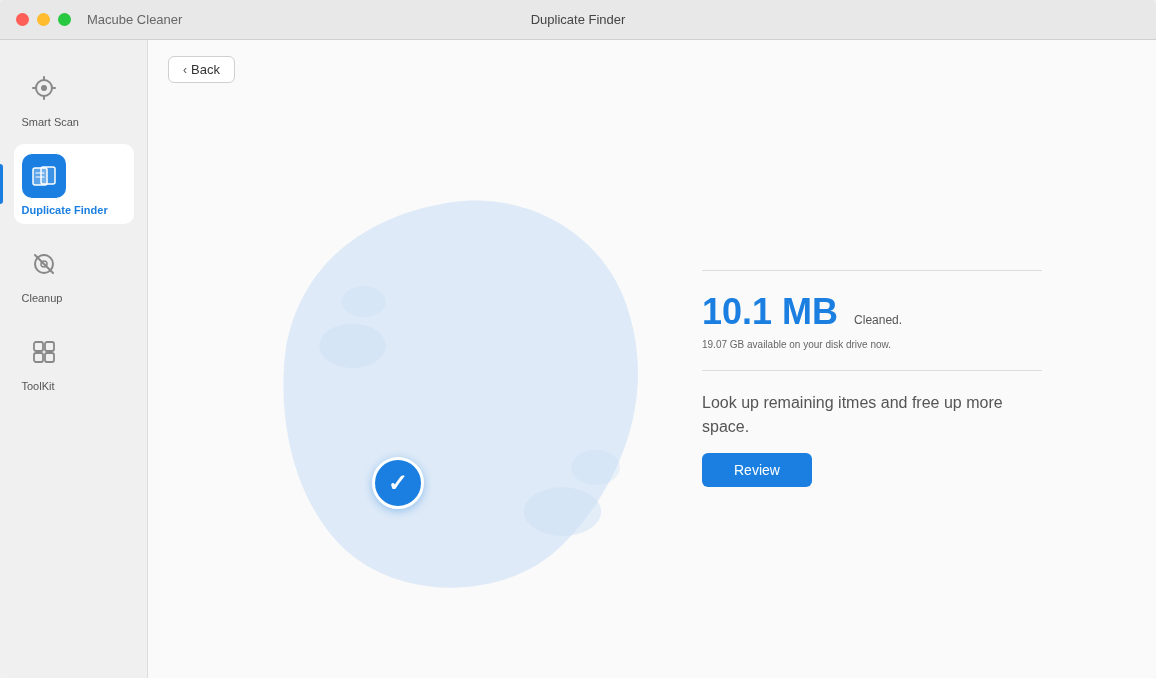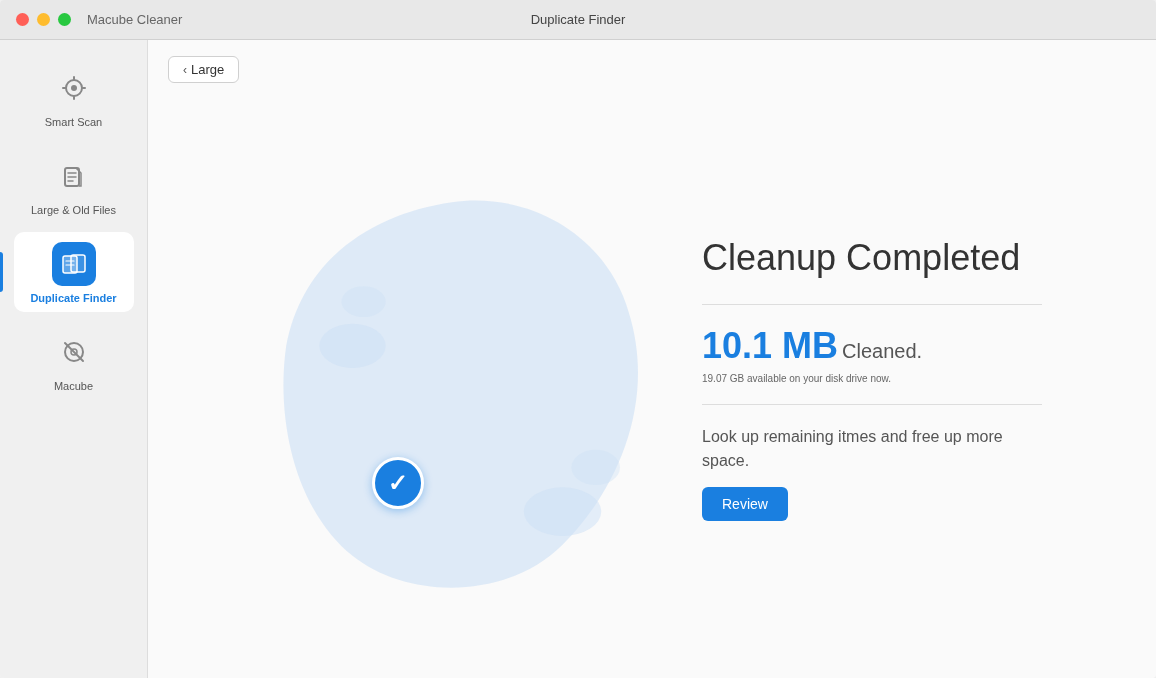--- a/index.html
+++ b/index.html
@@ -82,21 +82,21 @@
       align-items: center;
       padding-top: 16px;
       gap: 8px;
       flex-shrink: 0;
     }
 
     .sidebar-item {
       width: 120px;
       display: flex;
       flex-direction: column;
-      align-items: center;
+      align-items: flex-start;
       padding: 10px 8px 8px;
       border-radius: 10px;
       cursor: pointer;
       gap: 6px;
       position: relative;
     }
 
     .sidebar-item.active {
       background: #fff;
     }
@@ -242,33 +242,33 @@
 
     .divider {
       height: 1px;
       background: #ddd;
       margin-bottom: 20px;
     }
 
     .cleaned-amount {
       display: flex;
       align-items: baseline;
-      gap: 4px;
+      gap: 16px;
       margin-bottom: 6px;
       text-align: center;
     }
 
     .cleaned-mb {
       font-size: 36px;
       font-weight: 600;
       color: #1a7fe0;
     }
 
     .cleaned-label {
-      font-size: 20px;
+      font-size: 12px;
       color: #555;
       font-weight: 400;
     }
 
     .available-text {
       font-size: 10px;
       color: #666;
       margin-bottom: 20px;
     }
 
@@ -283,21 +283,21 @@
       color: #555;
       margin-bottom: 14px;
       line-height: 1.5;
     }
 
     .review-button {
       background: #1a7fe0;
       color: white;
       border: none;
       border-radius: 6px;
-      padding: 9px 20px;
+      padding: 9px 32px;
       font-size: 14px;
       font-weight: 500;
       cursor: pointer;
       font-family: inherit;
     }
 
     
     .blob-svg {
       width: 100%;
       height: 100%;
@@ -329,32 +329,20 @@
             <circle cx="13" cy="13" r="3" fill="#888"></circle>
             <line x1="13" y1="2" x2="13" y2="5" stroke="#888" stroke-width="2" stroke-linecap="round"></line>
             <line x1="13" y1="21" x2="13" y2="24" stroke="#888" stroke-width="2" stroke-linecap="round"></line>
             <line x1="2" y1="13" x2="5" y2="13" stroke="#888" stroke-width="2" stroke-linecap="round"></line>
             <line x1="21" y1="13" x2="24" y2="13" stroke="#888" stroke-width="2" stroke-linecap="round"></line>
           </svg>
         </div>
         <span class="sidebar-label">Smart Scan</span>
       </div>
 
-      <div class="sidebar-item">
-        <div class="sidebar-icon gray-bg">
-          <svg width="26" height="26" viewBox="0 0 26 26" fill="none">
-            <rect x="4" y="5" width="14" height="18" rx="2" stroke="#888" stroke-width="2" fill="none"></rect>
-            <line x1="7" y1="10" x2="15" y2="10" stroke="#888" stroke-width="1.5" stroke-linecap="round"></line>
-            <line x1="7" y1="14" x2="15" y2="14" stroke="#888" stroke-width="1.5" stroke-linecap="round"></line>
-            <line x1="7" y1="18" x2="12" y2="18" stroke="#888" stroke-width="1.5" stroke-linecap="round"></line>
-            <path d="M15 5 L20 10 L20 23 L18 23" stroke="#888" stroke-width="1.5" fill="none"></path>
-          </svg>
-        </div>
-        <span class="sidebar-label">Large &amp; Old Files</span>
-      </div>
 
       <div class="sidebar-item active">
         <div class="sidebar-icon blue-bg">
           <svg width="26" height="26" viewBox="0 0 26 26" fill="none">
             <rect x="2" y="5" width="14" height="17" rx="2" fill="rgba(255,255,255,0.3)" stroke="white" stroke-width="1.5"></rect>
             <rect x="10" y="4" width="14" height="17" rx="2" fill="rgba(255,255,255,0.15)" stroke="white" stroke-width="1.5"></rect>
             <line x1="5" y1="10" x2="13" y2="10" stroke="white" stroke-width="1.2" stroke-linecap="round"></line>
             <line x1="5" y1="14" x2="13" y2="14" stroke="white" stroke-width="1.2" stroke-linecap="round"></line>
           </svg>
         </div>
@@ -363,51 +351,61 @@
 
 
       <div class="sidebar-item">
         <div class="sidebar-icon gray-bg">
           <svg width="26" height="26" viewBox="0 0 26 26" fill="none">
             <circle cx="13" cy="13" r="9" stroke="#888" stroke-width="2" fill="none"></circle>
             <line x1="4" y1="4" x2="22" y2="22" stroke="#888" stroke-width="2" stroke-linecap="round"></line>
             <circle cx="13" cy="13" r="3" stroke="#888" stroke-width="1.5" fill="none"></circle>
           </svg>
         </div>
-        <span class="sidebar-label">Macube</span>
-      </div>
-
+        <span class="sidebar-label">Cleanup</span>
+      </div>
+
+      <div class="sidebar-item">
+        <div class="sidebar-icon gray-bg">
+          <svg width="26" height="26" viewBox="0 0 26 26" fill="none">
+            <rect x="3" y="3" width="9" height="9" rx="2" stroke="#888" stroke-width="1.8" fill="none"></rect>
+            <rect x="14" y="3" width="9" height="9" rx="2" stroke="#888" stroke-width="1.8" fill="none"></rect>
+            <rect x="3" y="14" width="9" height="9" rx="2" stroke="#888" stroke-width="1.8" fill="none"></rect>
+            <rect x="14" y="14" width="9" height="9" rx="2" stroke="#888" stroke-width="1.8" fill="none"></rect>
+          </svg>
+        </div>
+        <span class="sidebar-label">ToolKit</span>
+      </div>
 
     </div>
 
     <div class="content-area">
 
       <div class="back-button-area">
         <button class="back-button">
           <span class="back-chevron">‹</span>
-          <span>Large</span>
+          <span>Back</span>
         </button>
       </div>
 
       <div class="result-area">
 
         <div class="illustration">
           <svg class="blob-svg" viewBox="0 0 340 380" xmlns="http://www.w3.org/2000/svg">
             <path d="M170,30 C240,20 310,60 330,130 C355,210 320,290 270,340 C220,390 130,390 80,350 C30,310 10,230 20,160 C35,80 100,40 170,30 Z" fill="#cce0f5" opacity="0.6"></path>
             <ellipse cx="80" cy="160" rx="30" ry="20" fill="#cce0f5" opacity="0.5"></ellipse>
             <ellipse cx="90" cy="120" rx="20" ry="14" fill="#cce0f5" opacity="0.4"></ellipse>
             <ellipse cx="270" cy="310" rx="35" ry="22" fill="#cce0f5" opacity="0.5"></ellipse>
             <ellipse cx="300" cy="270" rx="22" ry="16" fill="#cce0f5" opacity="0.4"></ellipse>
           </svg>
           <div class="apple-logo"></div>
           <div class="check-badge">✓</div>
         </div>
 
         <div class="info-panel">
-          <h1 class="cleanup-title">Cleanup Completed</h1>
           <div class="divider"></div>
           <div class="cleaned-amount">
             <span class="cleaned-mb">10.1 MB</span>
             <span class="cleaned-label">Cleaned.</span>
           </div>
           <p class="available-text">19.07 GB available on your disk drive now.</p>
           <div class="divider2"></div>
           <p class="promo-text">Look up remaining itmes and free up more space.</p>
           <button class="review-button">Review</button>
         </div>

